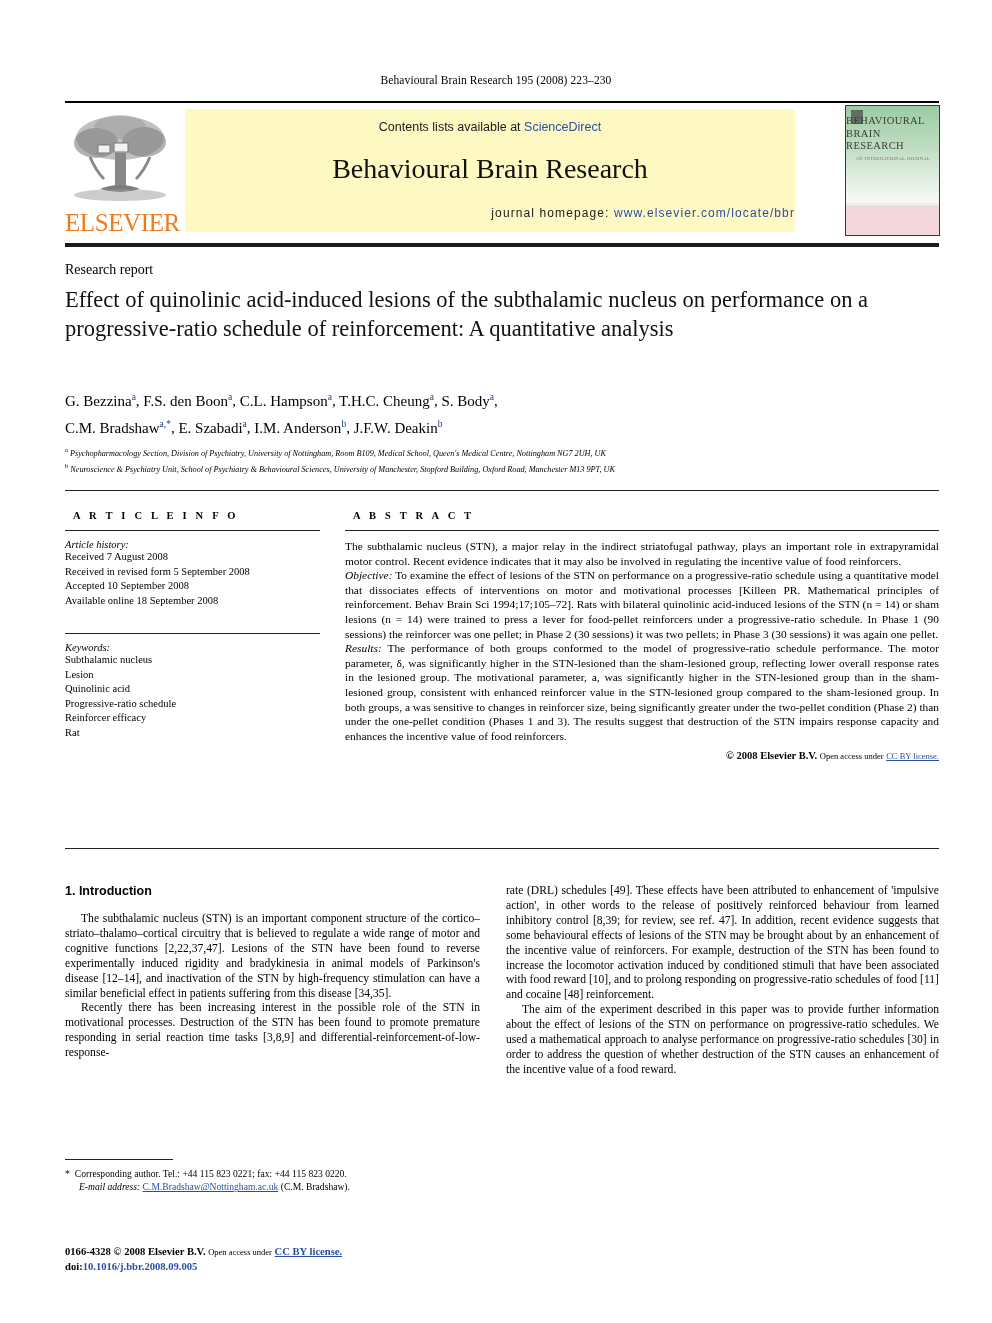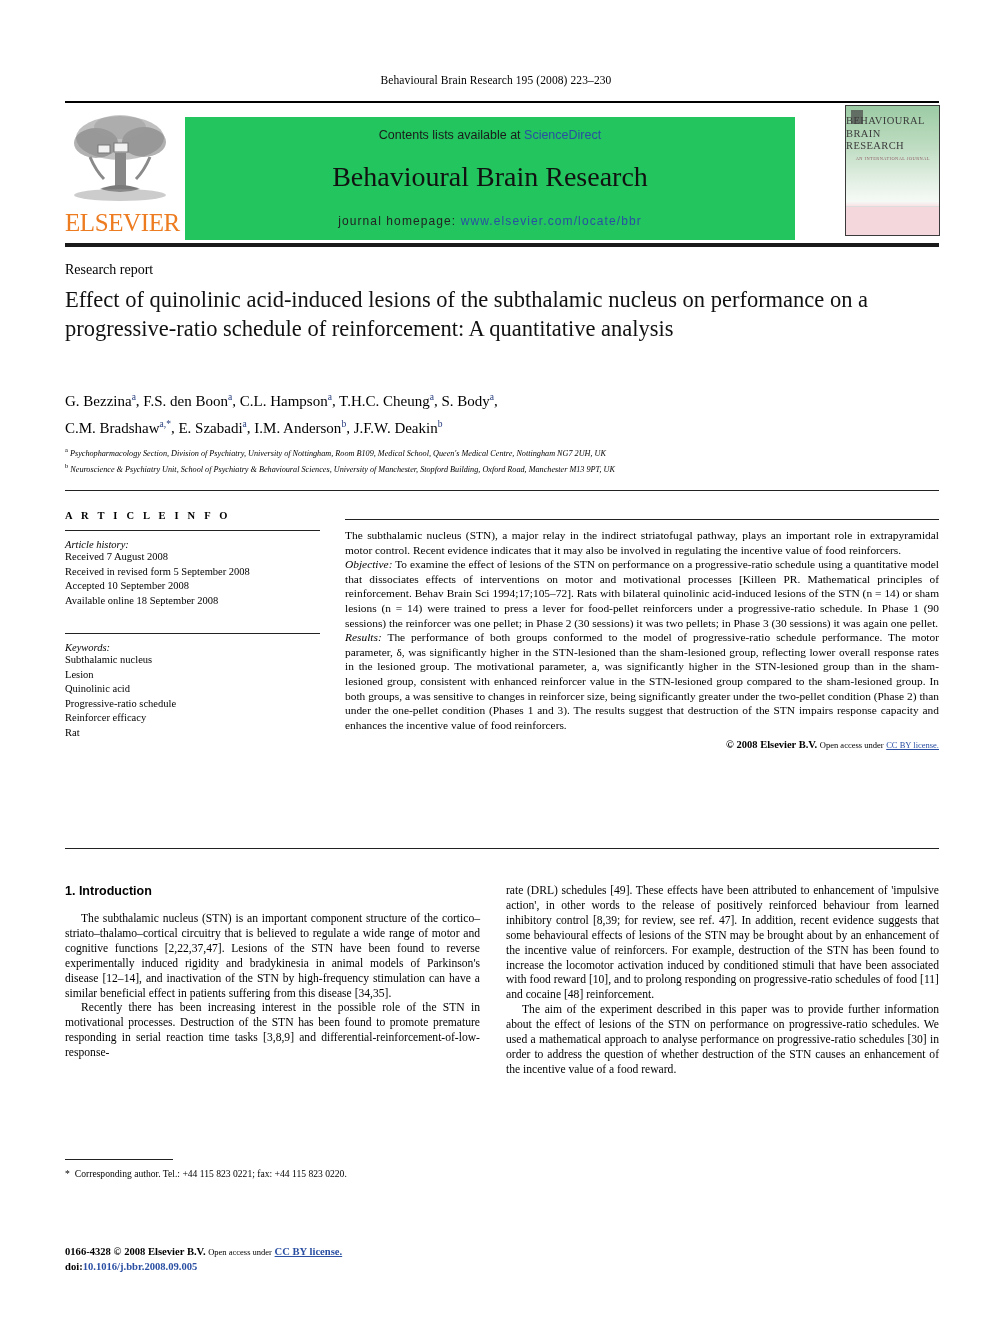--- a/index.html
+++ b/index.html
@@ -65,24 +65,24 @@
     width: 112px;
     text-align: center;
     color: #ED7B20;
     font-size: 25px;
     font-family: "Liberation Serif", serif;
     letter-spacing: -0.4px;
     line-height: 25px;
   }
   .journal-band {
     position: absolute;
-    left: 120px; top: 16px;
+    left: 120px; top: 8px;
     width: 610px;
     height: 123px;
-    background: #22c55e;
+    background: #fef9c3;
   }
   .contents-line {
     position: absolute;
     left: 0; top: 11px;
     width: 610px;
     text-align: center;
     font-size: 12.5px;
     font-family: "Liberation Sans", sans-serif;
     color: #1a1a1a;
   }
@@ -95,21 +95,21 @@
     width: 610px;
     text-align: center;
     font-size: 28px;
     font-family: "Liberation Serif", serif;
     color: #111;
   }
   .homepage-line {
     position: absolute;
     left: 0; top: 97px;
     width: 610px;
-    text-align: center;
+    text-align: right;
     font-size: 12px;
     font-family: "Liberation Sans", sans-serif;
     letter-spacing: 1.1px;
   }
   .homepage-label { color: #222; }
   .homepage-url { color: #2A4FA2; }
 
   .cover-thumb {
     position: absolute;
     left: 845px; top: 105px;
@@ -217,20 +217,21 @@
   .col-abs {
     position: absolute;
     left: 345px; top: 510px;
     width: 594px;
   }
   .sec-label {
     font-size: 10.5px;
     font-weight: bold;
     letter-spacing: 3.2px;
     font-family: "Liberation Serif", serif;
+    margin-left: 8px;
   }
   .hr-sm {
     height: 1px;
     background: #222;
     margin-top: 9px;
     margin-bottom: 8px;
   }
   .meta-head {
     font-style: italic;
     font-weight: normal;
@@ -394,20 +395,21 @@
     <div class="meta-head">Keywords:</div>
     <div class="meta-line">Subthalamic nucleus</div>
     <div class="meta-line">Lesion</div>
     <div class="meta-line">Quinolinic acid</div>
     <div class="meta-line">Progressive-ratio schedule</div>
     <div class="meta-line">Reinforcer efficacy</div>
     <div class="meta-line">Rat</div>
   </div>
 
   <div class="col-abs">
+    <div class="sec-label">A B S T R A C T</div>
     <div class="hr-sm"></div>
     <div class="abs-body">
       <p>The subthalamic nucleus (STN), a major relay in the indirect striatofugal pathway, plays an important role in extrapyramidal motor control. Recent evidence indicates that it may also be involved in regulating the incentive value of food reinforcers.</p>
       <p><i>Objective:</i><span> To examine the effect of lesions of the STN on performance on a progressive-ratio schedule using a quantitative model that dissociates effects of interventions on motor and motivational processes [Killeen PR. Mathematical principles of reinforcement. Behav Brain Sci 1994;17;105–72]. Rats with bilateral quinolinic acid-induced lesions of the STN (n = 14) or sham lesions (n = 14) were trained to press a lever for food-pellet reinforcers under a progressive-ratio schedule. In Phase 1 (90 sessions) the reinforcer was one pellet; in Phase 2 (30 sessions) it was two pellets; in Phase 3 (30 sessions) it was again one pellet.</span></p>
       <p><i>Results:</i><span> The performance of both groups conformed to the model of progressive-ratio schedule performance. The motor parameter, δ, was significantly higher in the STN-lesioned than the sham-lesioned group, reflecting lower overall response rates in the lesioned group. The motivational parameter, a, was significantly higher in the STN-lesioned group than in the sham-lesioned group, consistent with enhanced reinforcer value in the STN-lesioned group compared to the sham-lesioned group. In both groups, a was sensitive to changes in reinforcer size, being significantly greater under the two-pellet condition (Phase 2) than under the one-pellet condition (Phases 1 and 3). The results suggest that destruction of the STN impairs response capacity and enhances the incentive value of food reinforcers.</span></p>
       <div class="copyline">
         <b>© 2008 Elsevier B.V.</b>
         <span class="oa-small">Open access under</span>
         <span class="blue-u oa-small">CC BY license.</span>
       </div>
@@ -424,20 +426,21 @@
   </div>
 
   <div class="bodycol col-right">
     <p style="text-indent:0">rate (DRL) schedules [49]. These effects have been attributed to enhancement of 'impulsive action', in other words to the release of positively reinforced behaviour from learned inhibitory control [8,39; for review, see ref. 47]. In addition, recent evidence suggests that some behavioural effects of lesions of the STN may be brought about by an enhancement of the incentive value of reinforcers. For example, destruction of the STN has been found to increase the locomotor activation induced by conditioned stimuli that have been associated with food reward [10], and to prolong responding on progressive-ratio schedules of food [11] and cocaine [48] reinforcement.</p>
     <p>The aim of the experiment described in this paper was to provide further information about the effect of lesions of the STN on performance on progressive-ratio schedules. We used a mathematical approach to analyse performance on progressive-ratio schedules [30] in order to address the question of whether destruction of the STN causes an enhancement of the incentive value of a food reward.</p>
   </div>
 
   <div class="fn-rule"></div>
   <div class="footnote">
     <span class="star">*</span><span>Corresponding author. Tel.: +44 115 823 0221; fax: +44 115 823 0220.</span>
+    <span class="indent"><i>E-mail address:</i> <span class="blue-u">C.M.Bradshaw@Nottingham.ac.uk</span> <span>(C.M. Bradshaw).</span></span>
   </div>
 
   <div class="footer">
     <div>
       <span>0166-4328</span>
       <span>© 2008 Elsevier B.V.</span>
       <span class="oa-small normalw">Open access under</span>
       <span class="blue-u">CC BY license.</span>
     </div>
     <div>

